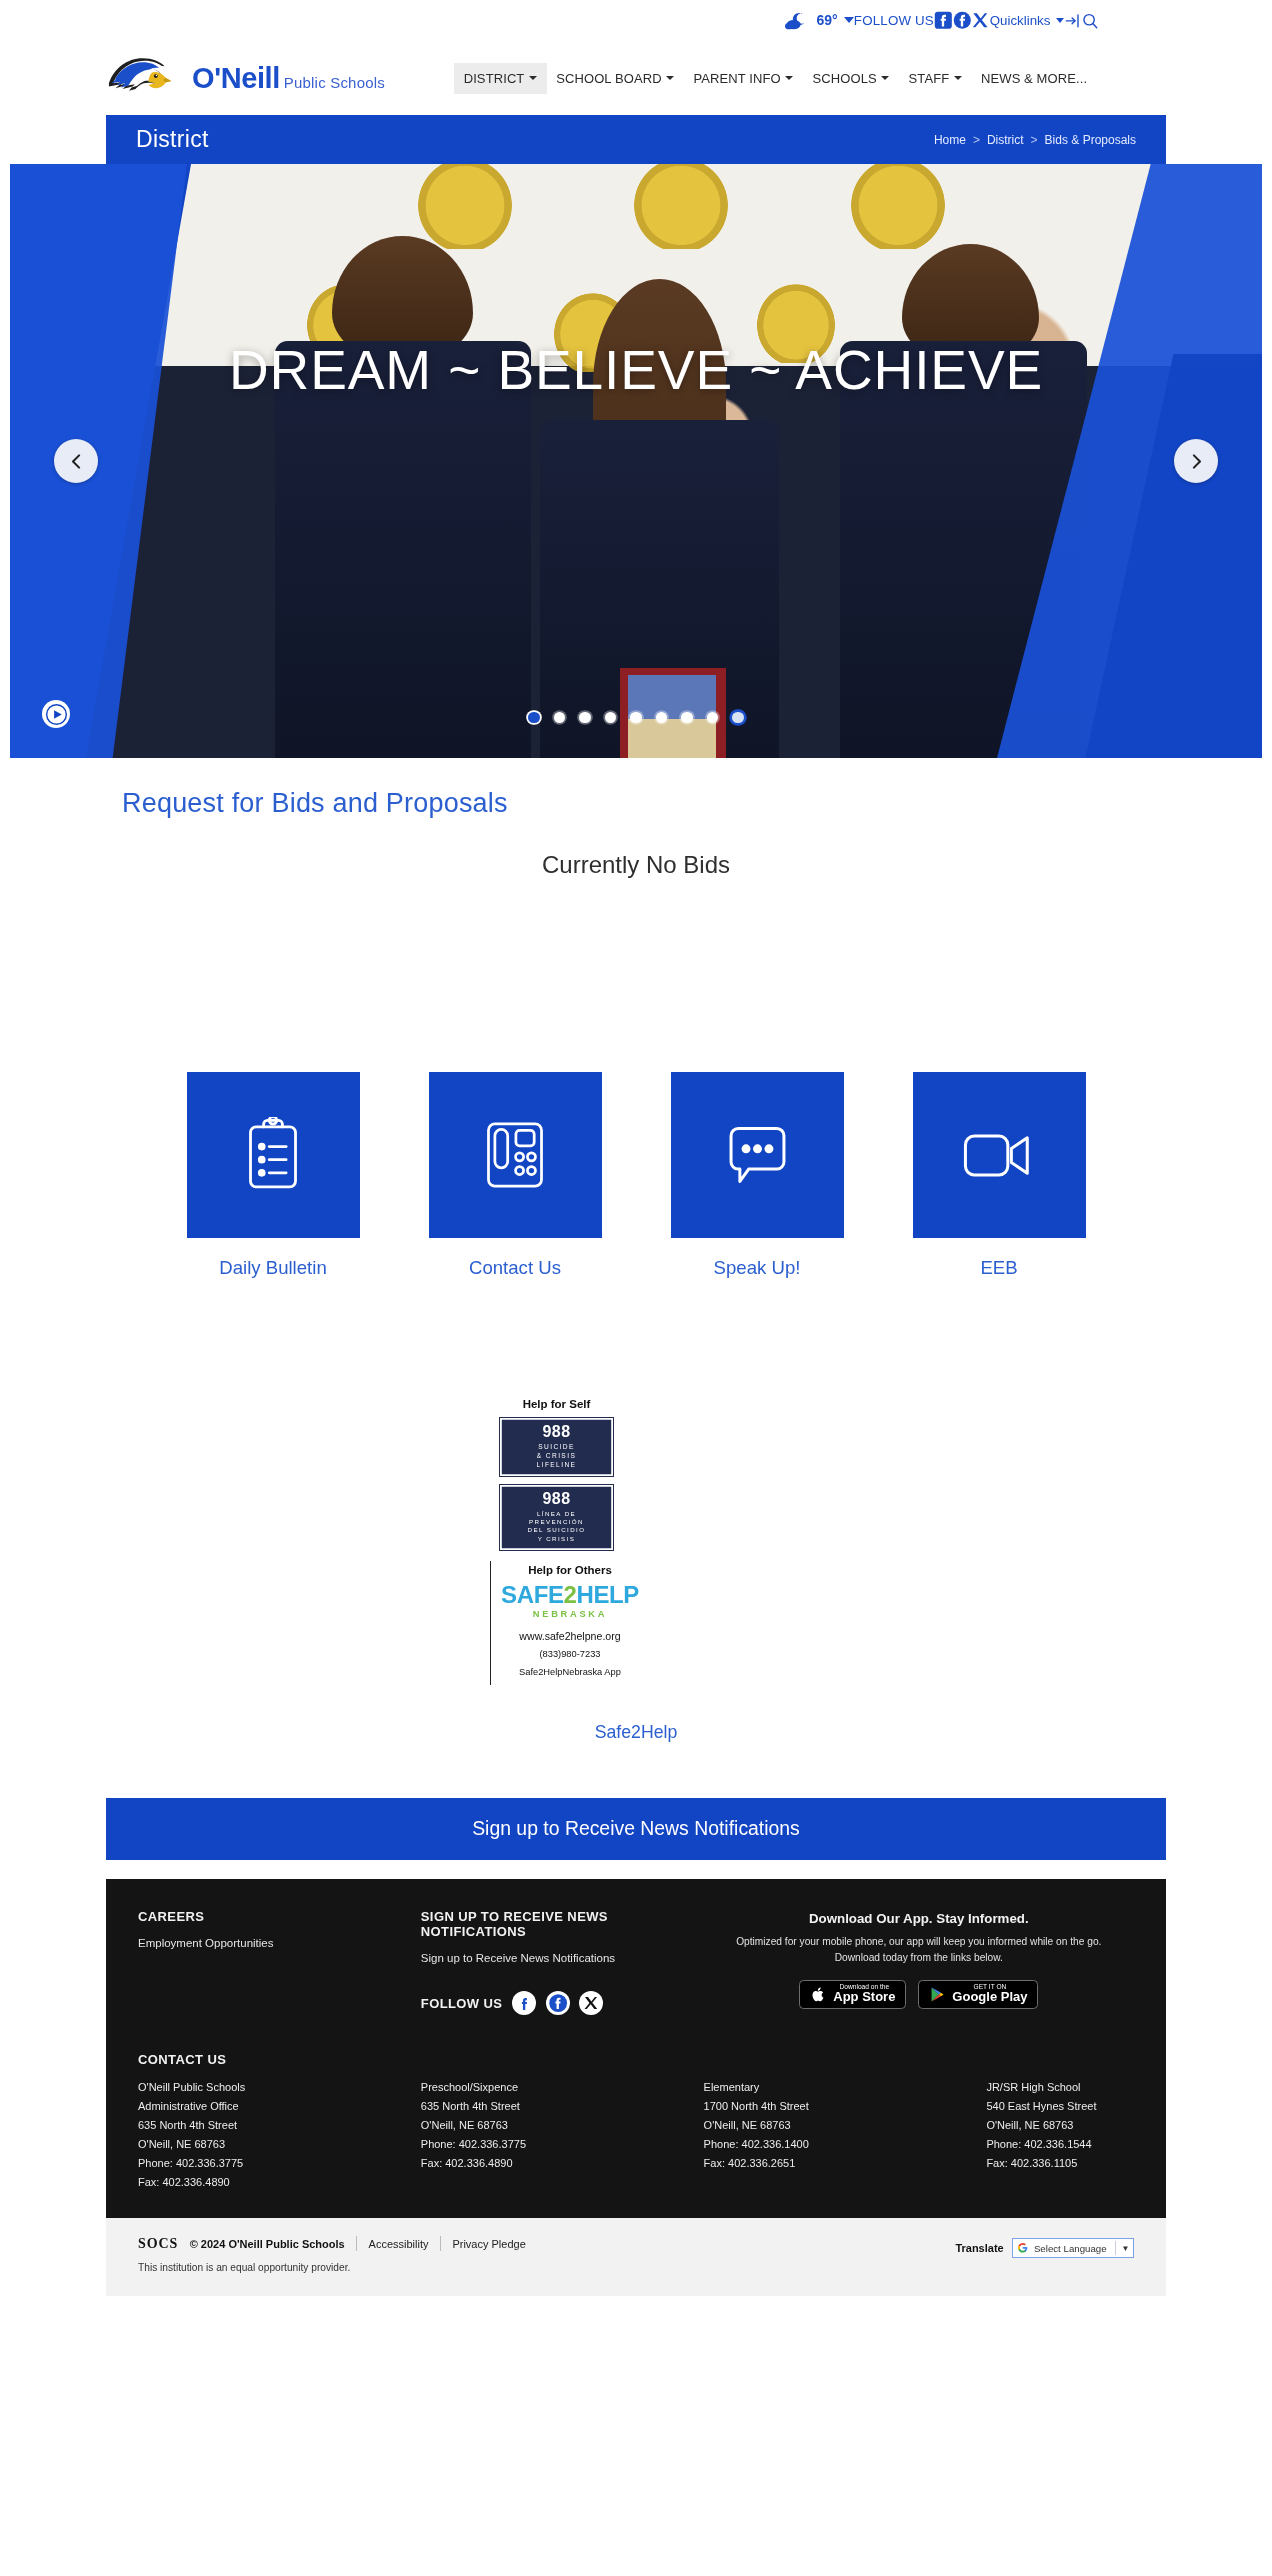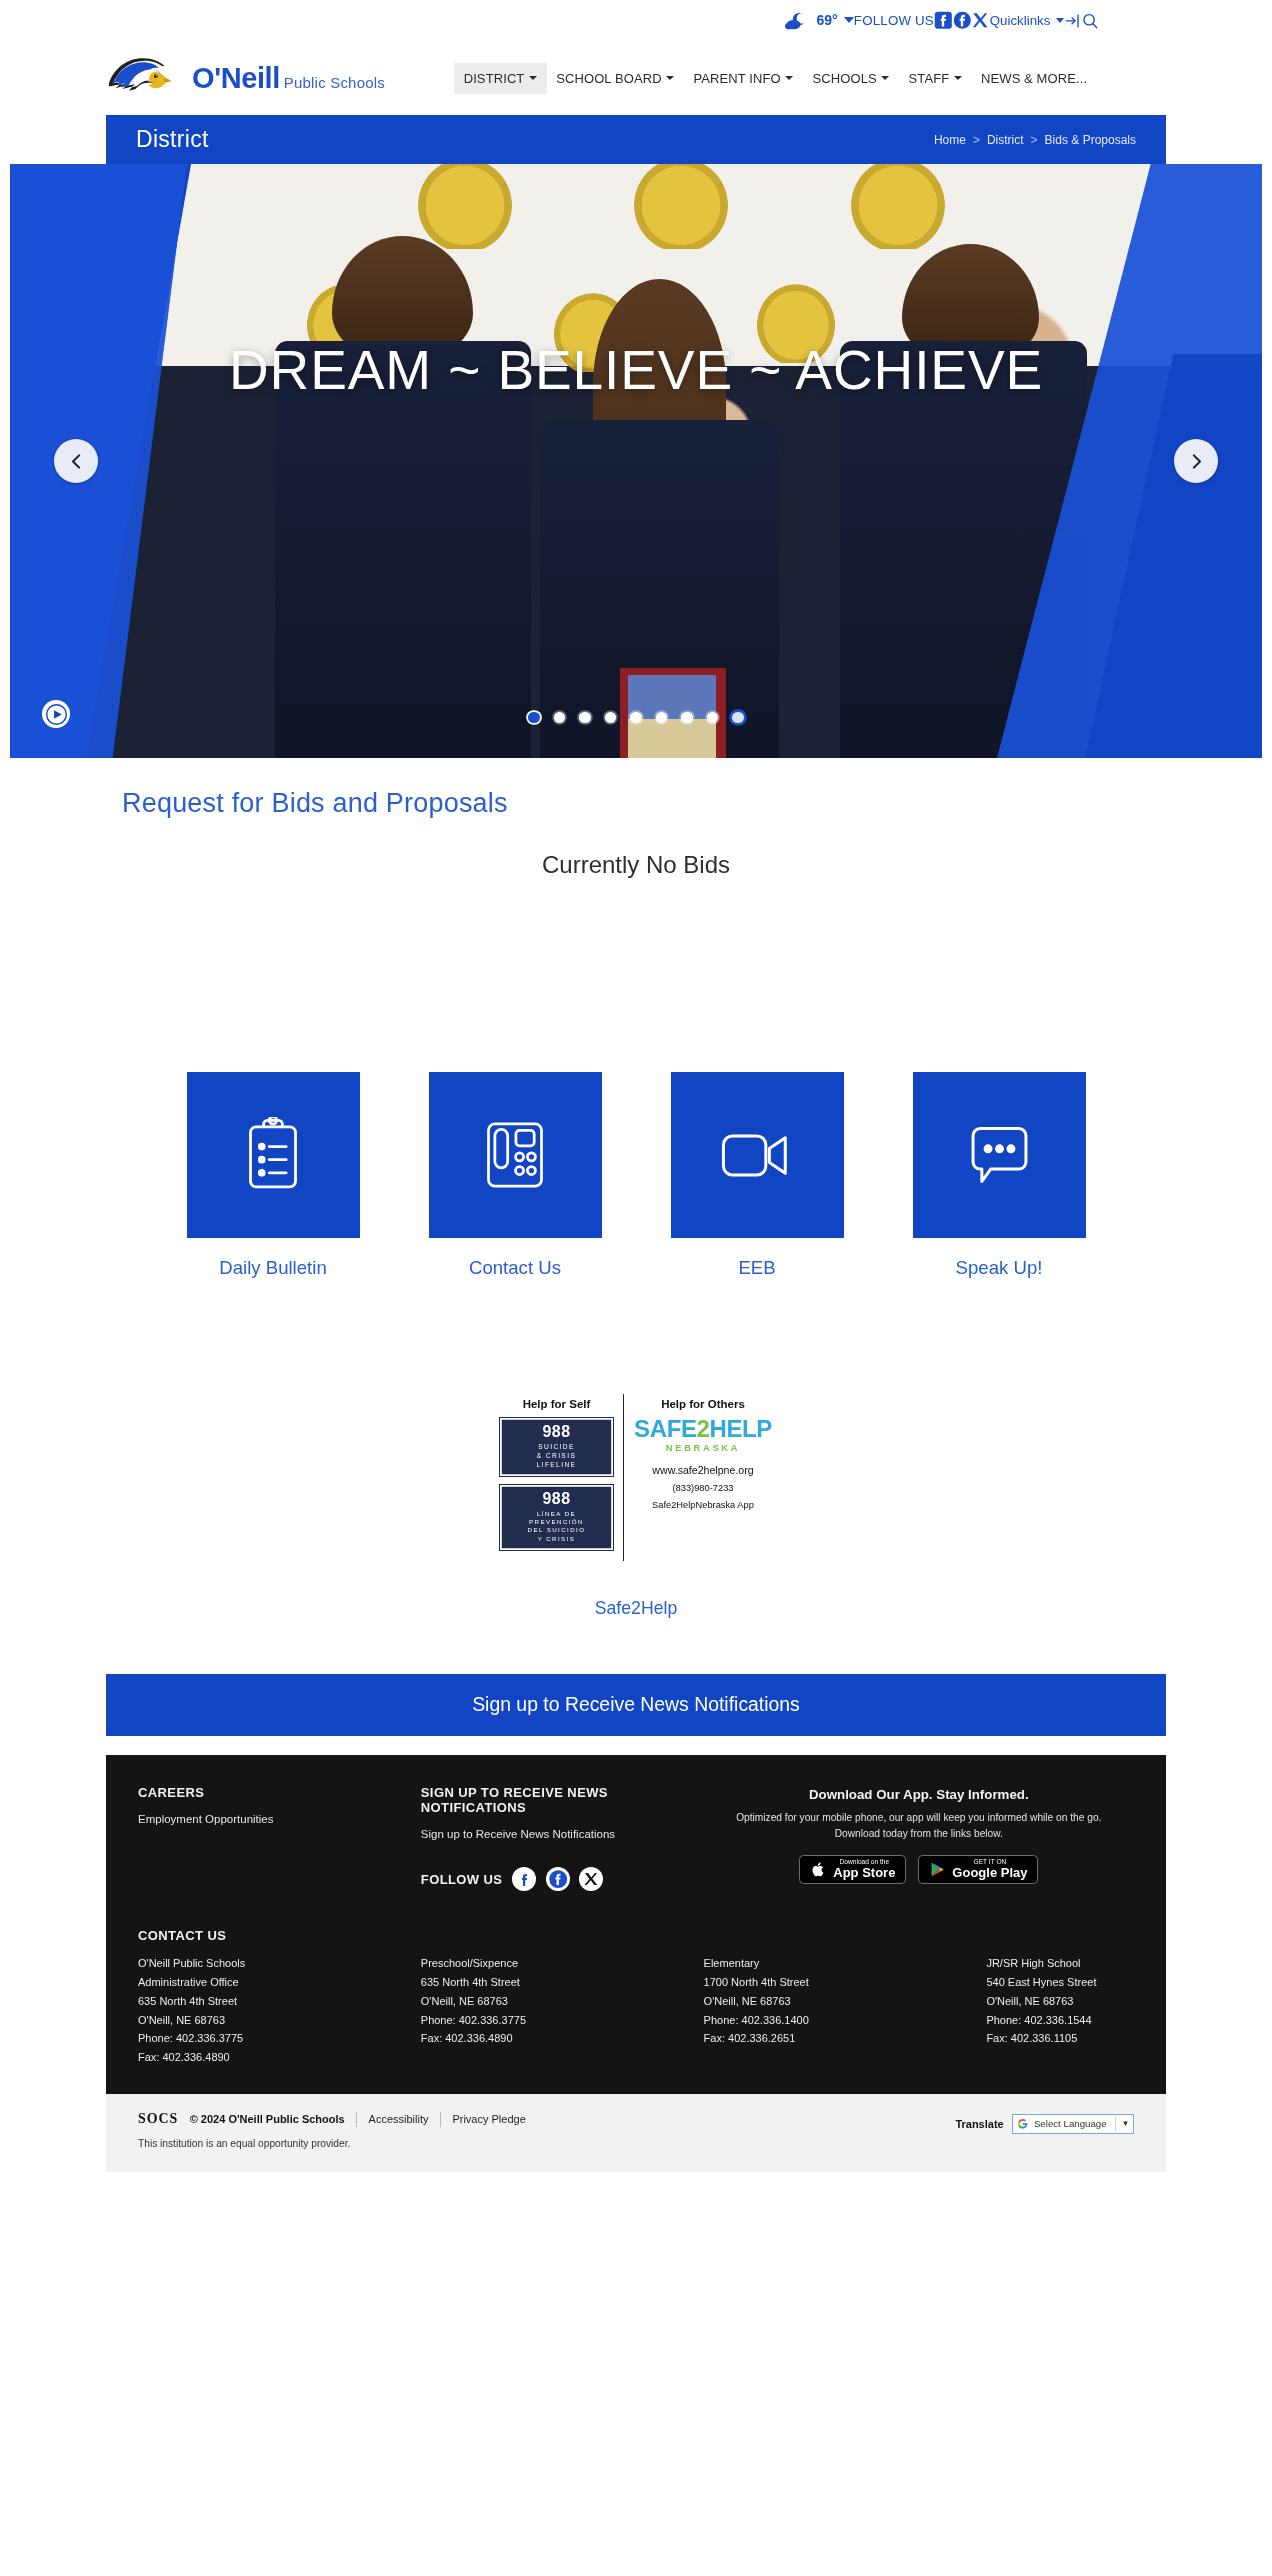--- a/index.html
+++ b/index.html
@@ -205,20 +205,21 @@
     width: 173px; height: 166px; background: #1245c4;
     display: flex; align-items: center; justify-content: center;
   }
   .card-label { margin-top: 19.4px; font-size: 18.6px; color: #2b5fd0; }
 
   
   .s2h-wrap { width: 1060px; margin: 0 auto; padding-top: 115px; display:flex; justify-content:center; }
   .s2h {
     width: 292px; background: #fff; display: flex; gap: 0;
     font-family: "Liberation Sans", sans-serif;
+    flex-direction: column;
   }
   .s2h-col { padding: 3.5px 8.8px; }
   .s2h-col.left { width: 133px; }
   .s2h-col.right { width: 159px; border-left: 1.8px solid #222; }
   .s2h-h { font-size: 11.5px; font-weight: bold; text-align: center; color:#111; margin-bottom: 7px; }
   .badge988 {
     background: #222c4e; color:#fff; border: 1.8px solid #222c4e;
     padding: 6.2px 3.5px 7px 3.5px; text-align:center; margin-bottom: 6.2px;
     box-shadow: inset 0 0 0 1.8px #fff;
   }
@@ -496,38 +497,38 @@
             <circle cx="53" cy="42" r="4.4"></circle>
           <circle cx="40" cy="57" r="4.4"></circle>
             <circle cx="53" cy="57" r="4.4"></circle>
         </svg>
       </span>
       <span class="card-label">Contact Us</span>
     </a>
 
     <a class="card">
       <span class="card-box">
-        <svg viewBox="0 0 86 60" width="76" height="53" fill="none" stroke="#fff" stroke-width="3.4" stroke-linecap="round" stroke-linejoin="round">
-          <rect x="5" y="8" width="48" height="44" rx="10"></rect>
-          <path d="M57 22l18-12v40L57 38z"></path>
-        </svg>
-      </span>
-      <span class="card-label">EEB</span>
-    </a>
-
-    <a class="card">
-      <span class="card-box">
         <svg viewBox="0 0 76 70" width="67" height="62" fill="none" stroke="#fff" stroke-width="3.4" stroke-linecap="round" stroke-linejoin="round">
           <path d="M8 13a8 8 0 018-8h44a8 8 0 018 8v30a8 8 0 01-8 8H28l-10 14V51h-2a8 8 0 01-8-8z"></path>
           <circle cx="25" cy="28" r="3.4" fill="#fff"></circle>
           <circle cx="38" cy="28" r="3.4" fill="#fff"></circle>
           <circle cx="51" cy="28" r="3.4" fill="#fff"></circle>
         </svg>
       </span>
       <span class="card-label">Speak Up!</span>
+    </a>
+
+    <a class="card">
+      <span class="card-box">
+        <svg viewBox="0 0 86 60" width="76" height="53" fill="none" stroke="#fff" stroke-width="3.4" stroke-linecap="round" stroke-linejoin="round">
+          <rect x="5" y="8" width="48" height="44" rx="10"></rect>
+          <path d="M57 22l18-12v40L57 38z"></path>
+        </svg>
+      </span>
+      <span class="card-label">EEB</span>
     </a>
   </div>
 
   <div class="s2h-wrap">
     <div class="s2h">
       <div class="s2h-col left">
         <div class="s2h-h">Help for Self</div>
         <div class="badge988">
           <div class="n">988</div>
           <div class="sub" style="white-space:pre-line">SUICIDE

